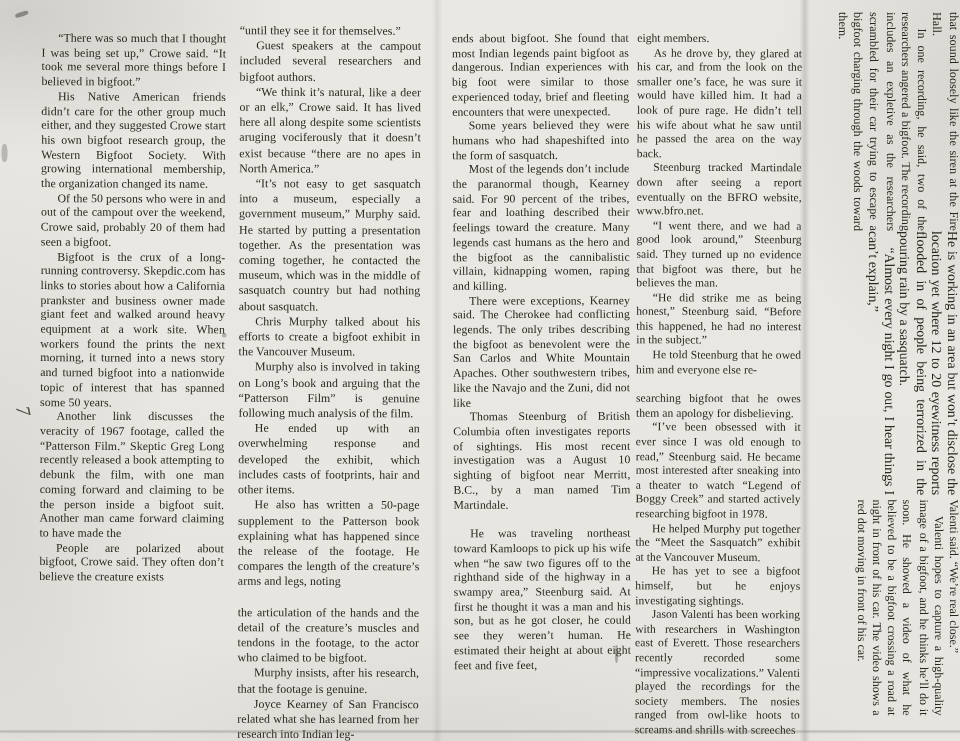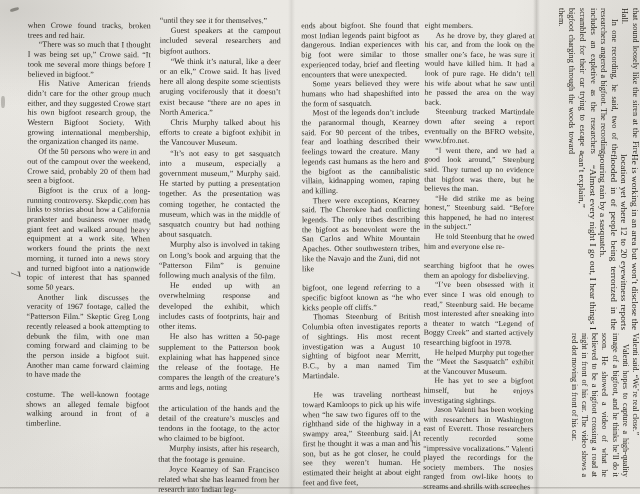--- a/index.html
+++ b/index.html
@@ -64,47 +64,45 @@
 <div class="page">
 
   <div class="speck s1"></div>
   <div class="speck s2"></div>
   <div class="speck s3"></div>
   <div class="speck s4"></div>
 
   <div class="pagenum">7</div>
 
   <div class="col col1">
-      <p>when Crowe found tracks, broken trees and red hair.</p>
       <p class="indent">“There was so much that I thought I was being set up,” Crowe said. “It took me several more things before I believed in bigfoot.”</p>
       <p class="indent">His Native American friends didn’t care for the other group much either, and they suggested Crowe start his own bigfoot research group, the Western Bigfoot Society. With growing international membership, the organization changed its name.</p>
       <p class="indent">Of the 50 persons who were in and out of the campout over the weekend, Crowe said, probably 20 of them had seen a bigfoot.</p>
       <p class="indent">Bigfoot is the crux of a long-running controversy. Skepdic.com has links to stories about how a California prankster and business owner made giant feet and walked around heavy equipment at a work site. When workers found the prints the next morning, it turned into a news story and turned bigfoot into a nationwide topic of interest that has spanned some 50 years.</p>
       <p class="indent">Another link discusses the veracity of 1967 footage, called the “Patterson Film.” Skeptic Greg Long recently released a book attempting to debunk the film, with one man coming forward and claiming to be the person inside a bigfoot suit. Another man came forward claiming to have made the</p>
-      <p class="gap">costume. The well-known footage shows an alleged female bigfoot walking around in front of a timberline.</p>
+      <p class="indent">People are polarized about bigfoot, Crowe said. They often don’t believe the creature exists</p>
     </div>
   <div class="col col2">
       <p>“until they see it for themselves.”</p>
       <p class="indent">Guest speakers at the campout included several researchers and bigfoot authors.</p>
       <p class="indent">“We think it’s natural, like a deer or an elk,” Crowe said. It has lived here all along despite some scientists aruging vociferously that it doesn’t exist because “there are no apes in North America.”</p>
+      <p class="indent">“It’s not easy to get sasquatch into a museum, especially a government museum,” Murphy said. He started by putting a presentation together. As the presentation was coming together, he contacted the museum, which was in the middle of sasquatch country but had nothing about sasquatch.</p>
       <p class="indent">Chris Murphy talked about his efforts to create a bigfoot exhibit in the Vancouver Museum.</p>
-      <p class="indent">“It’s not easy to get sasquatch into a museum, especially a government museum,” Murphy said. He started by putting a presentation together. As the presentation was coming together, he contacted the museum, which was in the middle of sasquatch country but had nothing about sasquatch.</p>
       <p class="indent">Murphy also is involved in taking on Long’s book and arguing that the “Patterson Film” is genuine following much analysis of the film.</p>
       <p class="indent">He ended up with an overwhelming response and developed the exhibit, which includes casts of footprints, hair and other items.</p>
       <p class="indent">He also has written a 50-page supplement to the Patterson book explaining what has happened since the release of the footage. He compares the length of the creature’s arms and legs, noting</p>
       <p class="gap">the articulation of the hands and the detail of the creature’s muscles and tendons in the footage, to the actor who claimed to be bigfoot.</p>
       <p class="indent">Murphy insists, after his research, that the footage is genuine.</p>
       <p class="indent">Joyce Kearney of San Francisco related what she has learned from her research into Indian leg-</p>
     </div>
   <div class="col col3">
       <p>ends about bigfoot. She found that most Indian legends paint bigfoot as dangerous. Indian experiences with big foot were similar to those experienced today, brief and fleeting encounters that were unexpected.</p>
       <p class="indent">Some years believed they were humans who had shapeshifted into the form of sasquatch.</p>
       <p class="indent">Most of the legends don’t include the paranormal though, Kearney said. For 90 percent of the tribes, fear and loathing described their feelings toward the creature. Many legends cast humans as the hero and the bigfoot as the cannibalistic villain, kidnapping women, raping and killing.</p>
       <p class="indent">There were exceptions, Kearney said. The Cherokee had conflicting legends. The only tribes describing the bigfoot as benevolent were the San Carlos and White Mountain Apaches. Other southwestern tribes, like the Navajo and the Zuni, did not like</p>
-      <p class="gap">bigfoot, one legend referring to a specific bigfoot known as “he who kicks people off cliffs.”</p>
       <p class="indent">Thomas Steenburg of British Columbia often investigates reports of sightings. His most recent investigation was a August 10 sighting of bigfoot near Merritt, B.C., by a man named Tim Martindale.</p>
       <p class="indent gap">He was traveling northeast toward Kamloops to pick up his wife when “he saw two figures off to the righthand side of the highway in a swampy area,” Steenburg said. At first he thought it was a man and his son, but as he got closer, he could see they weren’t human. He estimated their height at about eight feet and five feet,</p>
     </div>
   <div class="col col4">
       <p>eight members.</p>
       <p class="indent">As he drove by, they glared at his car, and from the look on the smaller one’s face, he was sure it would have killed him. It had a look of pure rage. He didn’t tell his wife about what he saw until he passed the area on the way back.</p>
       <p class="indent">Steenburg tracked Martindale down after seeing a report eventually on the BFRO website, www.bfro.net.</p>
       <p class="indent">“I went there, and we had a good look around,” Steenburg said. They turned up no evidence that bigfoot was there, but he believes the man.</p>
       <p class="indent">“He did strike me as being honest,” Steenburg said. “Before this happened, he had no interest in the subject.”</p>
       <p class="indent">He told Steenburg that he owed him and everyone else re-</p>

